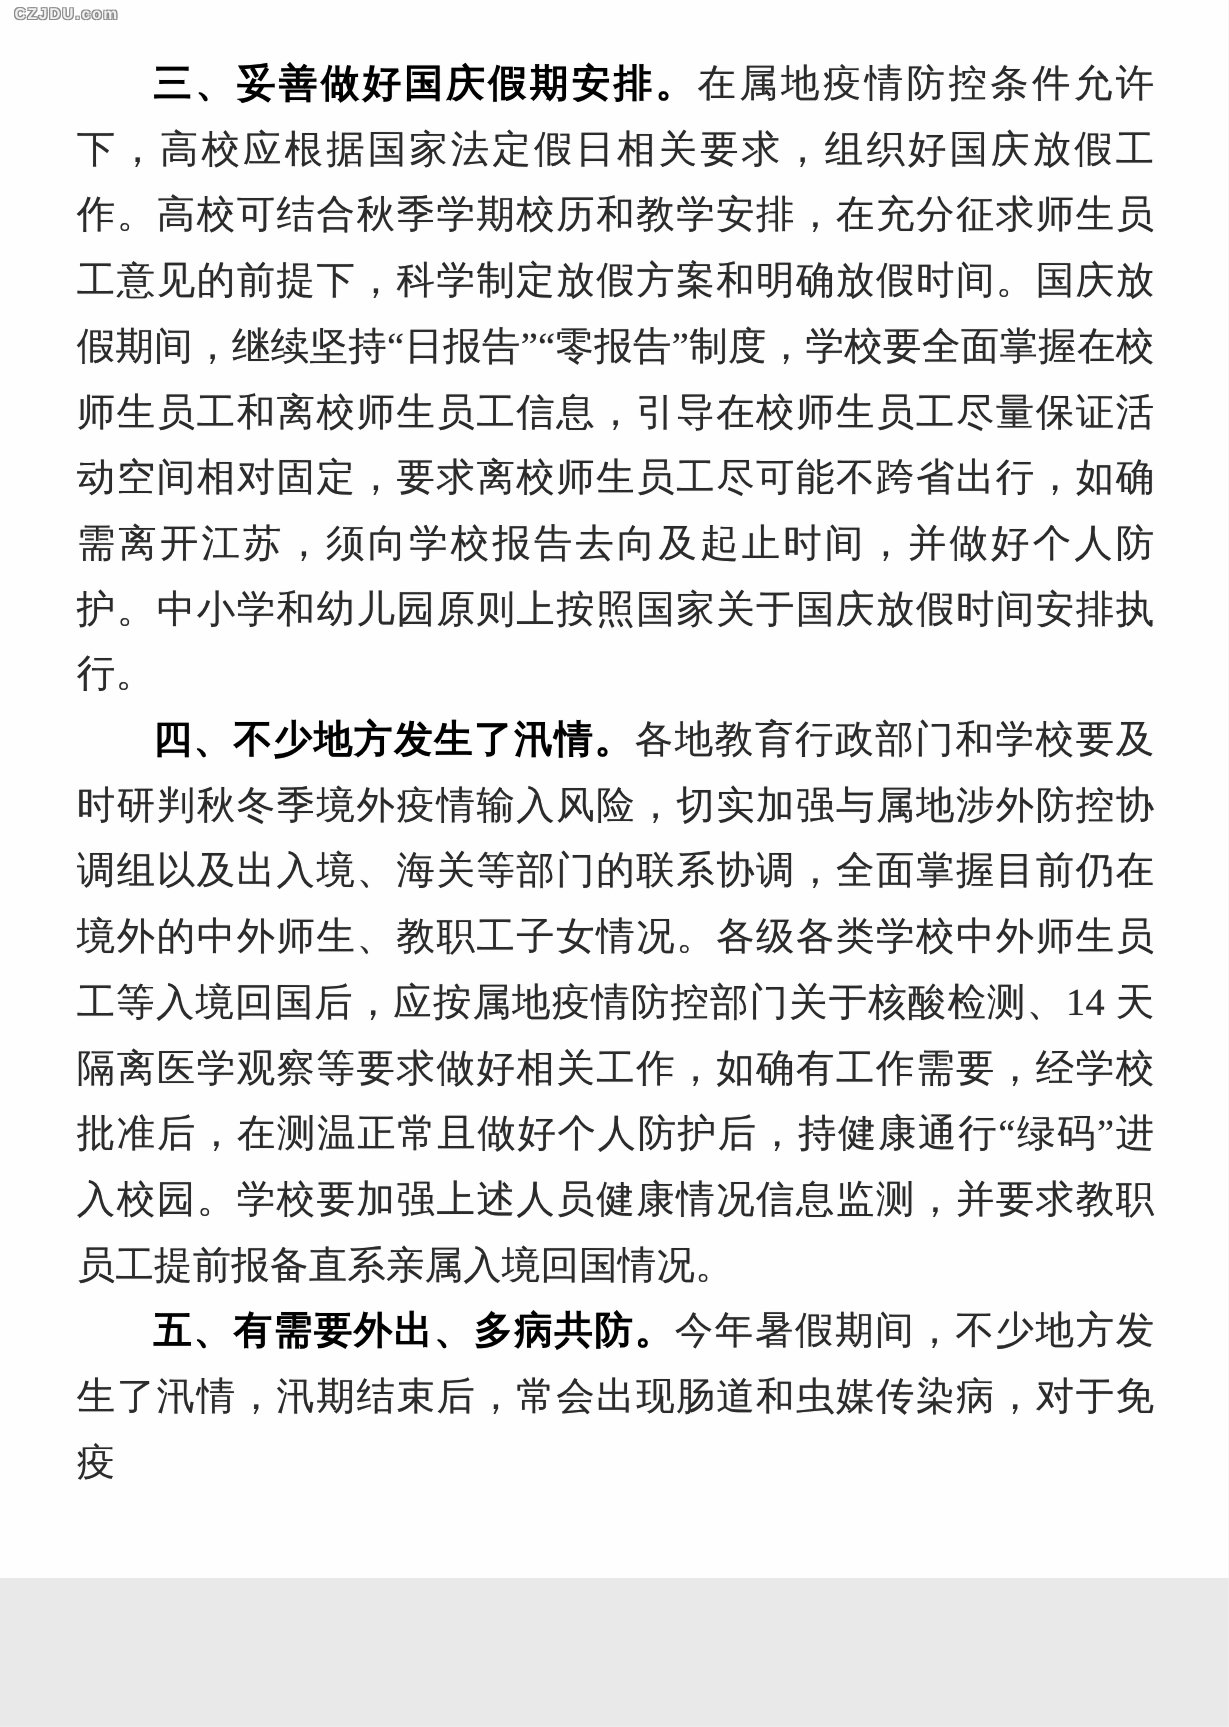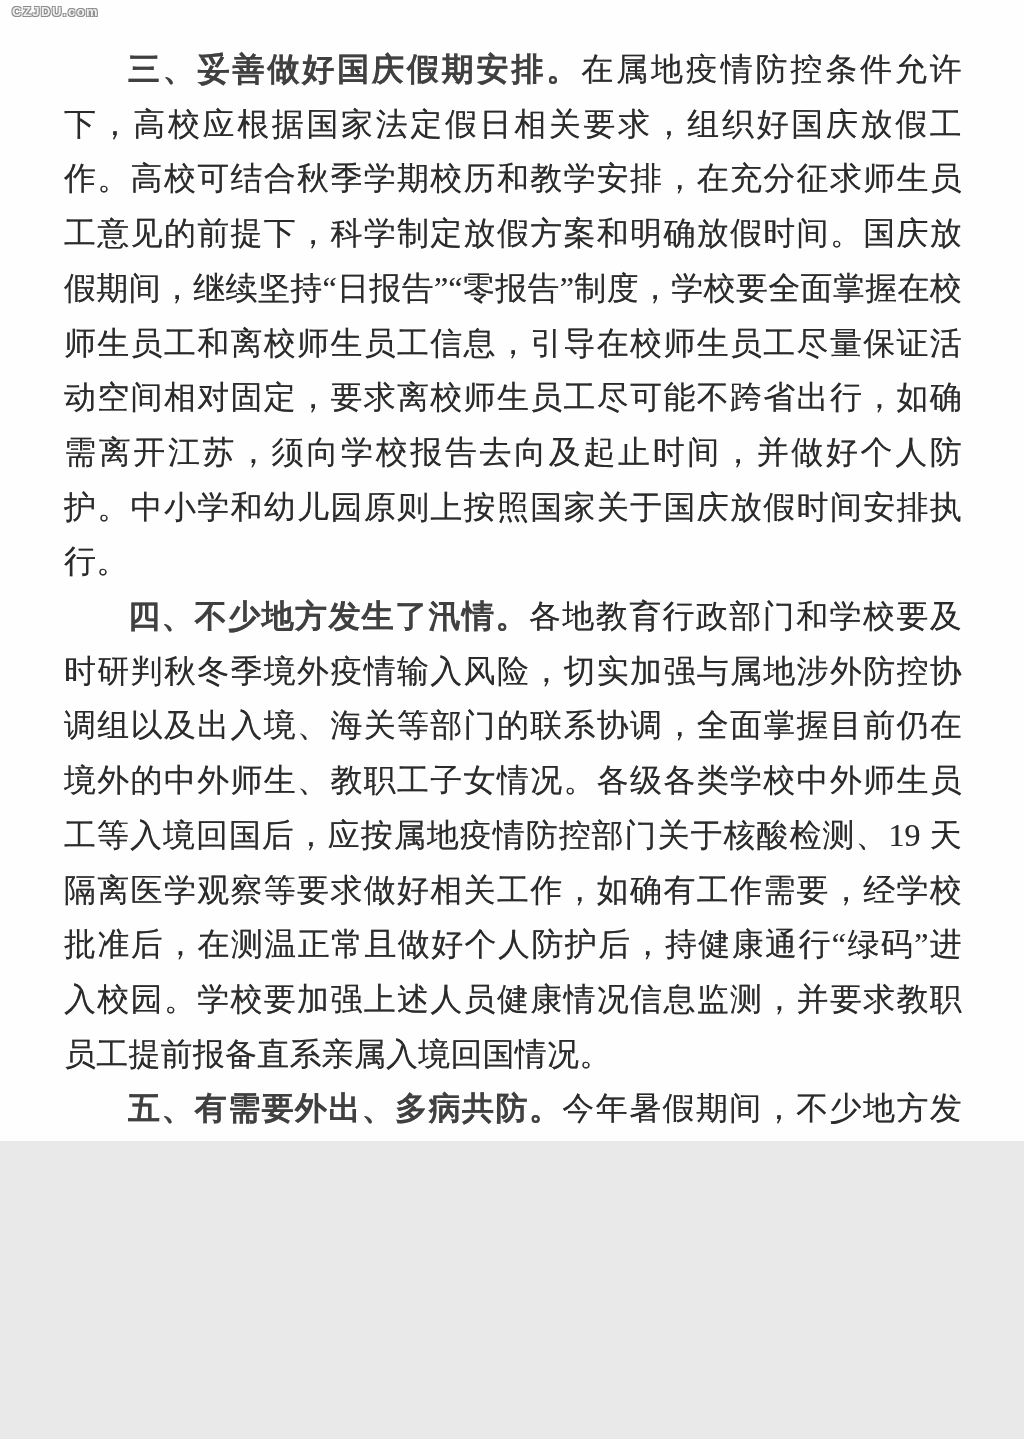--- a/index.html
+++ b/index.html
@@ -3,21 +3,21 @@
 <meta charset="utf-8">
 <style>
   html, body {
     margin: 0;
     padding: 0;
     background: #e9e9e9;
   }
   .page {
     position: relative;
     width: 1024px;
-    height: 1141px;
+    height: 1315px;
     margin: 0 auto;
     background: #fefefe;
     overflow: hidden;
     font-family: "Liberation Serif", "DejaVu Serif", serif;
     color: #2b2b2b;
   }
   .watermark {
     position: absolute;
     left: 12px;
     top: 4px;
@@ -47,21 +47,21 @@
     text-justify: inter-ideograph;
     letter-spacing: 0.2px;
     text-shadow: 0 0 0.6px rgba(40,40,40,0.55);
     word-break: break-all;
   }
   .para.indented {
     text-indent: 2em;
   }
   .lead {
     font-weight: bold;
-    color: #404040;
+    color: #000000;
   }
   .page-footer {
     position: absolute;
     left: 104px;
     top: 1376px;
     font-size: 31px;
     letter-spacing: 1px;
     color: #2b2b2b;
     text-shadow: 0 0 0.6px rgba(40,40,40,0.5);
   }
@@ -74,21 +74,21 @@
   <div class="watermark">CZJDU.com</div>
 
   <div class="doc-body">
 
 
     <p class="para indented">
       <span class="lead">三、妥善做好国庆假期安排。</span><span>在属地疫情防控条件允许下，高校应根据国家法定假日相关要求，组织好国庆放假工作。高校可结合秋季学期校历和教学安排，在充分征求师生员工意见的前提下，科学制定放假方案和明确放假时间。国庆放假期间，继续坚持“日报告”“零报告”制度，学校要全面掌握在校师生员工和离校师生员工信息，引导在校师生员工尽量保证活动空间相对固定，要求离校师生员工尽可能不跨省出行，如确需离开江苏，须向学校报告去向及起止时间，并做好个人防护。中小学和幼儿园原则上按照国家关于国庆放假时间安排执行。</span>
     </p>
 
     <p class="para indented">
-      <span class="lead">四、不少地方发生了汛情。</span><span>各地教育行政部门和学校要及时研判秋冬季境外疫情输入风险，切实加强与属地涉外防控协调组以及出入境、海关等部门的联系协调，全面掌握目前仍在境外的中外师生、教职工子女情况。各级各类学校中外师生员工等入境回国后，应按属地疫情防控部门关于核酸检测、19 天隔离医学观察等要求做好相关工作，如确有工作需要，经学校批准后，在测温正常且做好个人防护后，持健康通行“绿码”进入校园。学校要加强上述人员健康情况信息监测，并要求教职员工提前报备直系亲属入境回国情况。</span>
+      <span class="lead">四、不少地方发生了汛情。</span><span>各地教育行政部门和学校要及时研判秋冬季境外疫情输入风险，切实加强与属地涉外防控协调组以及出入境、海关等部门的联系协调，全面掌握目前仍在境外的中外师生、教职工子女情况。各级各类学校中外师生员工等入境回国后，应按属地疫情防控部门关于核酸检测、14 天隔离医学观察等要求做好相关工作，如确有工作需要，经学校批准后，在测温正常且做好个人防护后，持健康通行“绿码”进入校园。学校要加强上述人员健康情况信息监测，并要求教职员工提前报备直系亲属入境回国情况。</span>
     </p>
 
     <p class="para indented">
       <span class="lead">五、有需要外出、多病共防。</span><span>今年暑假期间，不少地方发生了汛情，汛期结束后，常会出现肠道和虫媒传染病，对于免疫</span>
     </p>
 
   </div>
 
   <div class="page-footer">—2—</div>
 

